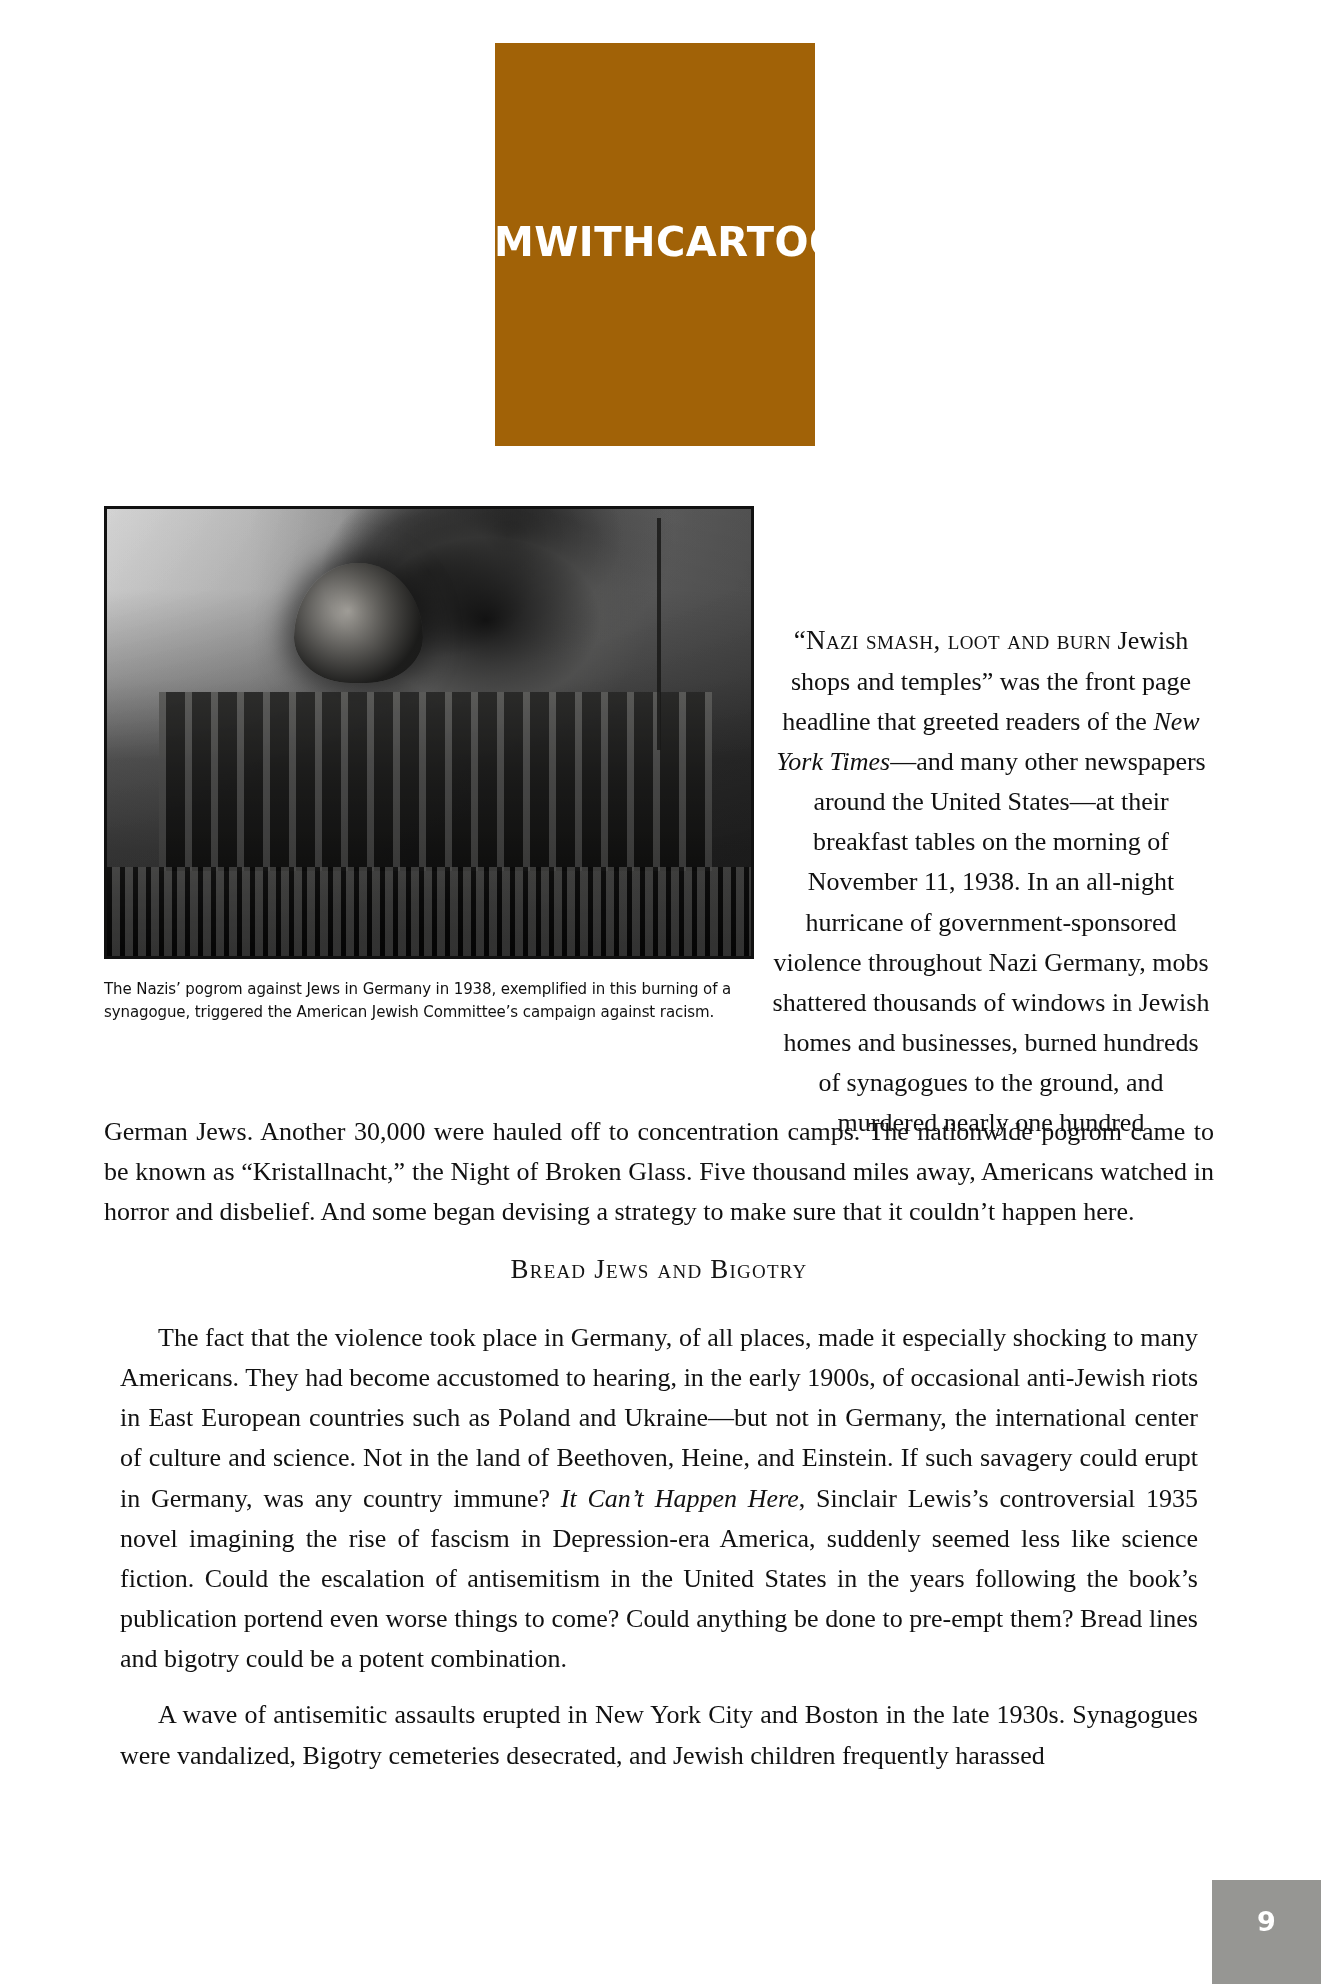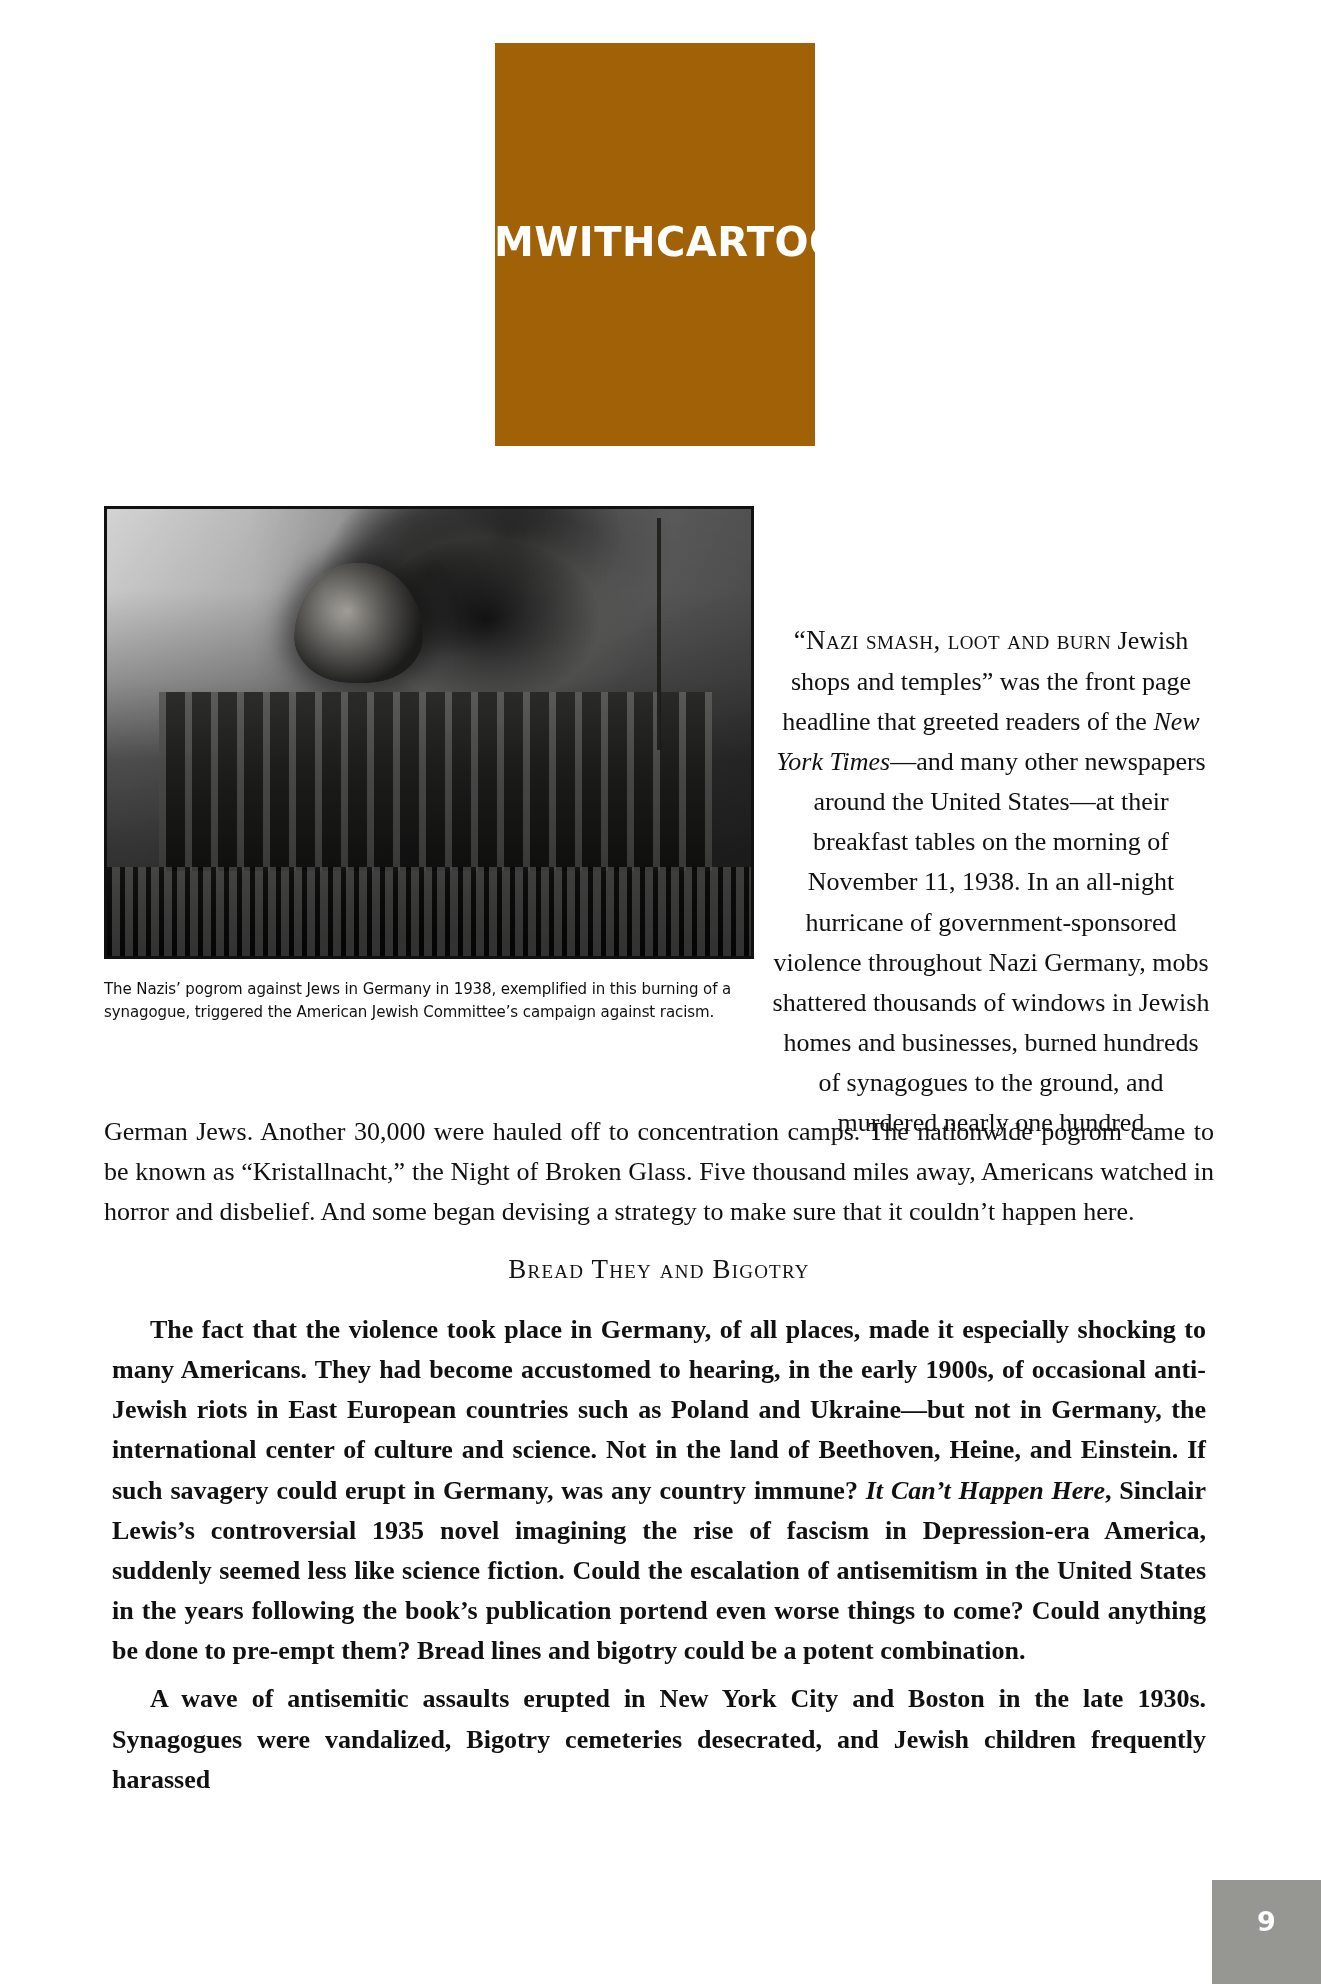--- a/index.html
+++ b/index.html
@@ -175,23 +175,22 @@
   .body-lower {
     position: absolute;
     left: 104px;
     top: 1302px;
     width: 1110px;
     font-size: 26px;
     line-height: 1.545;
     color: #111111;
   }
   .body-lower p {
-    margin: 8px;
+    margin: 16px;
     text-align: justify;
-    font-weight: bold;
   }
   .body-lower p.indent { text-indent: 38px; }
   .body-lower p.gap { margin-top: 0px; }
 
   i, .ital { font-style: italic; }
 
   
   .page-tab {
     position: absolute;
     left: 1212px;
@@ -233,21 +232,21 @@
 <div class="caption">The Nazis’ pogrom against Jews in Germany in 1938, exemplified in this burning of a synagogue, triggered the American Jewish Committee’s campaign against racism.</div>
 
 <div class="side-column">
   <span class="smallcaps">“Nazi smash, loot and burn</span><span> Jewish shops and temples” was the front page headline that greeted readers of the </span><i>New York Times</i><span>—and many other newspapers around the United States—at their breakfast tables on the morning of November 11, 1938. In an all-night hurricane of government-sponsored violence throughout Nazi Germany, mobs shattered thousands of windows in Jewish homes and businesses, burned hundreds of synagogues to the ground, and murdered nearly one hundred</span>
 </div>
 
 <div class="body-col">
   <p>German Jews. Another 30,000 were hauled off to concentration camps. The nationwide pogrom came to be known as “Kristallnacht,” the Night of Broken Glass. Five thousand miles away, Americans watched in horror and disbelief. And some began devising a strategy to make sure that it couldn’t happen here.</p>
 </div>
 
-<div class="sec-heading">Bread They and Bigotry</div>
+<div class="sec-heading">Bread Jews and Bigotry</div>
 
 <div class="body-lower">
   <p class="indent"><span>The fact that the violence took place in Germany, of all places, made it especially shocking to many Americans. They had become accustomed to hearing, in the early 1900s, of occasional anti-Jewish riots in East European countries such as Poland and Ukraine—but not in Germany, the international center of culture and science. Not in the land of Beethoven, Heine, and Einstein. If such savagery could erupt in Germany, was any country immune? </span><i>It Can’t Happen Here</i><span>, Sinclair Lewis’s controversial 1935 novel imagining the rise of fascism in Depression-era America, suddenly seemed less like science fiction. Could the escalation of antisemitism in the United States in the years following the book’s publication portend even worse things to come? Could anything be done to pre-empt them? Bread lines and bigotry could be a potent combination.</span></p>
   <p class="indent gap">A wave of antisemitic assaults erupted in New York City and Boston in the late 1930s. Synagogues were vandalized, Bigotry cemeteries desecrated, and Jewish children frequently harassed</p>
 </div>
 
 <div class="page-tab">
   <span>9</span>
 </div>
 

